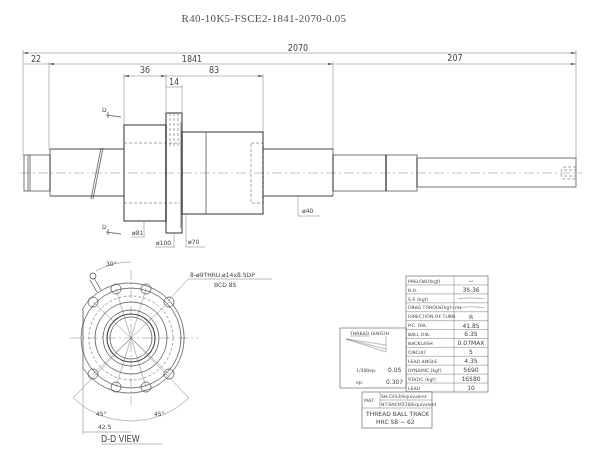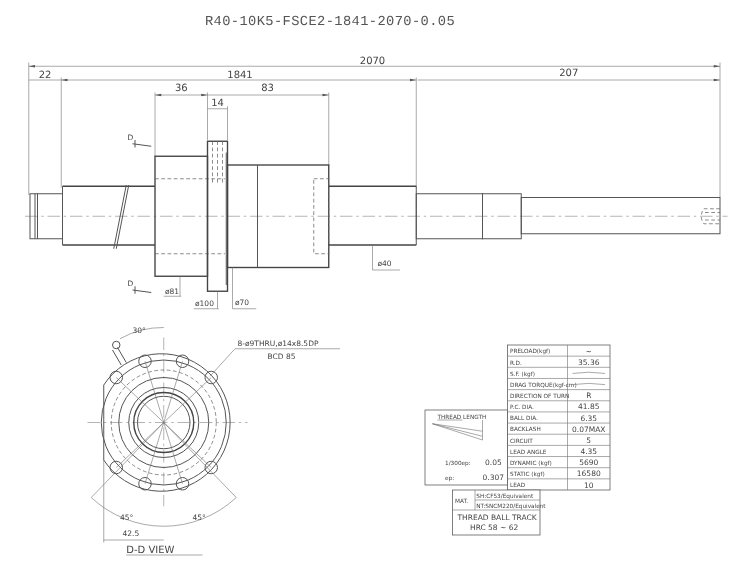--- a/index.html
+++ b/index.html
@@ -1,18 +1,18 @@
 <!DOCTYPE html>
 <html><head>
 <meta charset="utf-8">
 <style>
   html, body { margin:0; padding:0; background:#ffffff; }
   body { width:600px; height:464px; position:relative; overflow:hidden; font-family:"Liberation Sans", sans-serif; }
   #drawing { position:absolute; left:0; top:0; width:600px; height:464px; }
-  .title { position:absolute; left:0; top:12px; width:528px; text-align:center; font-size:11px; color:#555; letter-spacing:0.3px; font-family:Liberation Mono, monospace; }
+  .title { position:absolute; left:0; top:12px; width:528px; text-align:center; font-size:11px; color:#555; letter-spacing:0.3px; font-family:Liberation Serif, serif; }
   svg text { font-family:"DejaVu Sans", sans-serif; fill:#444; }
   .dim { font-size:8px; }
   .small { font-size:6px; }
   .tiny { font-size:4.6px; }
   .ln { stroke:#555; stroke-width:0.8; fill:none; }
   .thk { stroke:#444; stroke-width:1.1; fill:none; }
   .thin { stroke:#777; stroke-width:0.5; fill:none; }
   .hid { stroke:#666; stroke-width:0.6; stroke-dasharray:3 2; fill:none; }
   .ctr { stroke:#aaa; stroke-width:0.7; stroke-dasharray:10 3 2 3; fill:none; }
   .tbl { stroke:#555; stroke-width:0.6; fill:#fff; }

